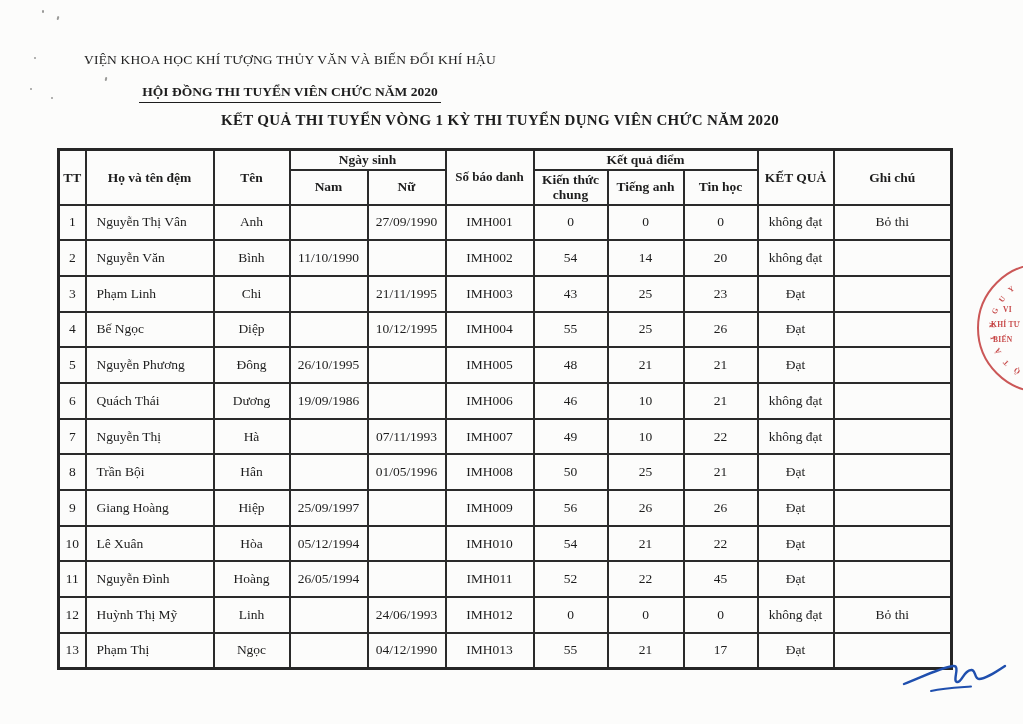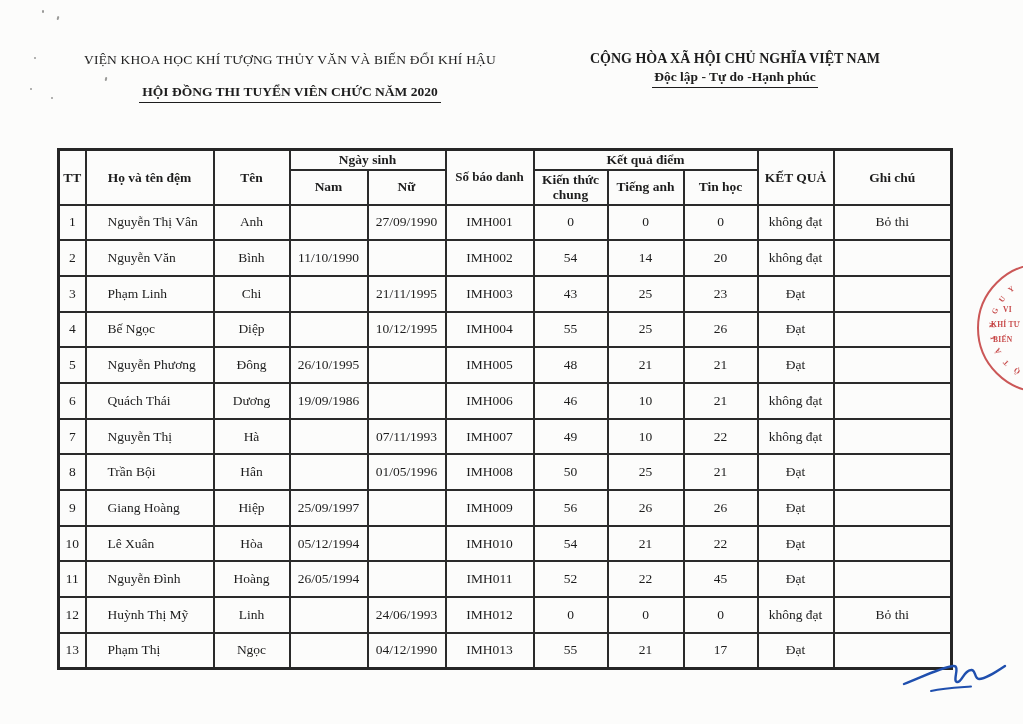--- a/index.html
+++ b/index.html
@@ -32,21 +32,21 @@
     border:3px solid #262626;
   }
   .results th, .results td {
     border:2px solid #2a2a2a; text-align:center; vertical-align:middle;
     font-size:13.5px; padding:1px 2px; overflow:hidden;
   }
   .results thead th { font-weight:bold; line-height:1.15;margin-left:12px; }
   .results thead tr.h1 th { height:19px; }
   .results thead tr.h2 th { height:33px; }
   .results tbody tr { height:35.7px; }
-  .results td[data-field="ho"] { text-align:left; padding-left:21px; }
+  .results td[data-field="ho"] { text-align:left; padding-left:10px; }
   th.nowrap { white-space:nowrap; font-size:13px; }
 
   
   .stamp { position:absolute; left:977px; top:263px; width:130px; height:130px; }
   .stamp::before {
     content:""; position:absolute; inset:0; border-radius:50%;
     border:2.5px solid rgba(194,58,58,.85);
   }
   .stamp .arc-ch {
     position:absolute; color:rgba(194,58,58,.92); font-size:7.5px; font-weight:bold;
@@ -76,27 +76,22 @@
   <div class="speck" style="left:30px;top:88px;width:2px;height:2px;"></div>
   <div class="speck" style="left:51px;top:97px;width:2px;height:2px;"></div>
 
   <div class="org-block">
     <div class="org-line1">VIỆN KHOA HỌC KHÍ TƯỢNG THỦY VĂN VÀ BIẾN ĐỔI KHÍ HẬU</div>
     <div class="org-line2">
       <span>HỘI ĐỒNG THI TUYỂN VIÊN CHỨC NĂM 2020</span>
     </div>
   </div>
 
-  <div class="nat-block">
-    <div class="nat-line1">CỘNG HÒA XÃ HỘI CHỦ NGHĨA VIỆT NAM</div>
-    <div class="nat-line2">
-      <span>Độc lập - Tự do -Hạnh phúc</span>
-    </div>
-  </div>
-
+
+  <div class="doc-title">KẾT QUẢ THI TUYỂN VÒNG 1 KỲ THI TUYỂN DỤNG VIÊN CHỨC NĂM 2020</div>
 
   <table class="results">
     <colgroup>
       <col style="width:27px">
         <col style="width:128px">
         <col style="width:76px">
       <col style="width:78px">
         <col style="width:78px">
         <col style="width:88px">
       <col style="width:74px">

